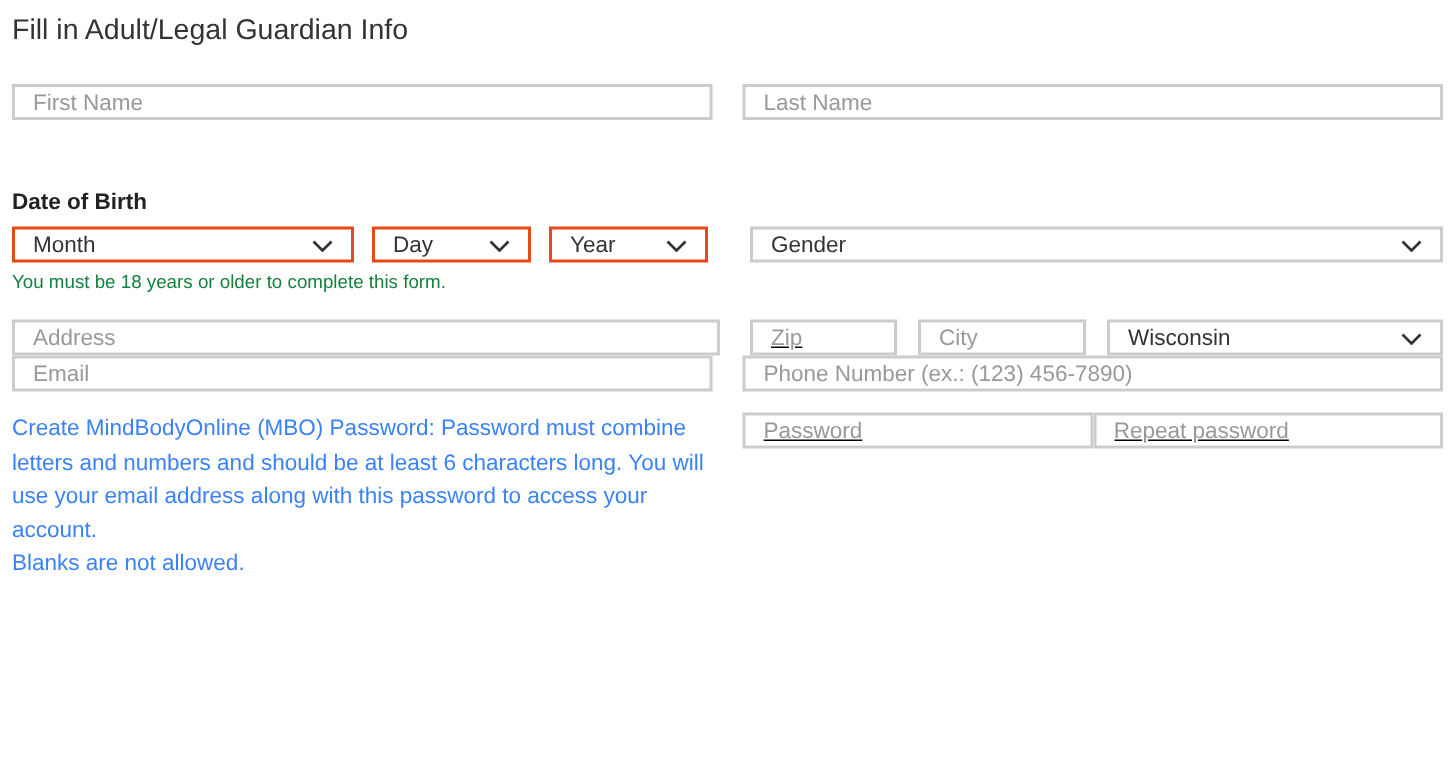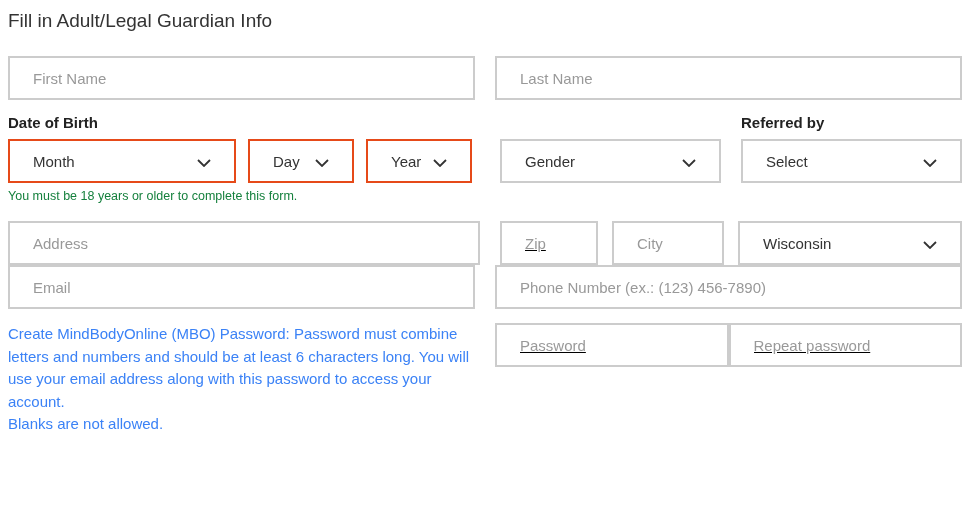--- a/index.html
+++ b/index.html
@@ -22,23 +22,23 @@
     .row {
       display: flex;
       gap: 20px;
       margin-bottom: 14px;
     }
     .col-half {
       flex: 1;
     }
     .input-text, .select-box {
       width: 100%;
-      height: 44px;
+      height: 24px;
       border: 2px solid #ccc;
-      padding: 0 23px;
+      padding: 0 12px;
       font-size: 15px;
       color: #333;
       background: #fff;
       display: flex;
       align-items: center;
       justify-content: space-between;
       cursor: pointer;
     }
     .input-text {
       cursor: text;
@@ -51,20 +51,21 @@
     }
     .select-box.error {
       border-color: #e64a19;
     }
     .label-bold {
       font-weight: 700;
       font-size: 15px;
       color: #222;
       margin-bottom: 8px;
       display: block;
+      margin-top: 32px;
     }
     .dob-row {
       display: flex;
       gap: 12px;
     }
     .dob-month {
       flex: 0 0 228px;
     }
     .dob-day {
       flex: 0 0 106px;
@@ -179,29 +180,20 @@
   </div>
   <div class="gender-col">
     <div class="spacer-label"></div>
     <div class="select-box">
       <span class="select-text">Gender</span>
       <span><svg width="14" height="8" viewBox="0 0 14 8">
             <path d="M1 1 L7 7 L13 1" stroke="#333" stroke-width="1.8" fill="none"></path>
           </svg></span>
     </div>
   </div>
-  <div class="referred-col">
-    <span class="label-bold">Referred by</span>
-    <div class="select-box">
-      <span class="select-text">Select</span>
-      <span><svg width="14" height="8" viewBox="0 0 14 8">
-            <path d="M1 1 L7 7 L13 1" stroke="#333" stroke-width="1.8" fill="none"></path>
-          </svg></span>
-    </div>
-  </div>
 </div>
 
 <div class="error-text" style="margin-bottom:18px;">You must be 18 years or older to complete this form.</div>
 
 <div class="address-row" style="">
   <div class="address-left">
     <input type="text" class="input-text" placeholder="Address" style="">
   </div>
   <div class="address-right">
     <div class="zip-col">

